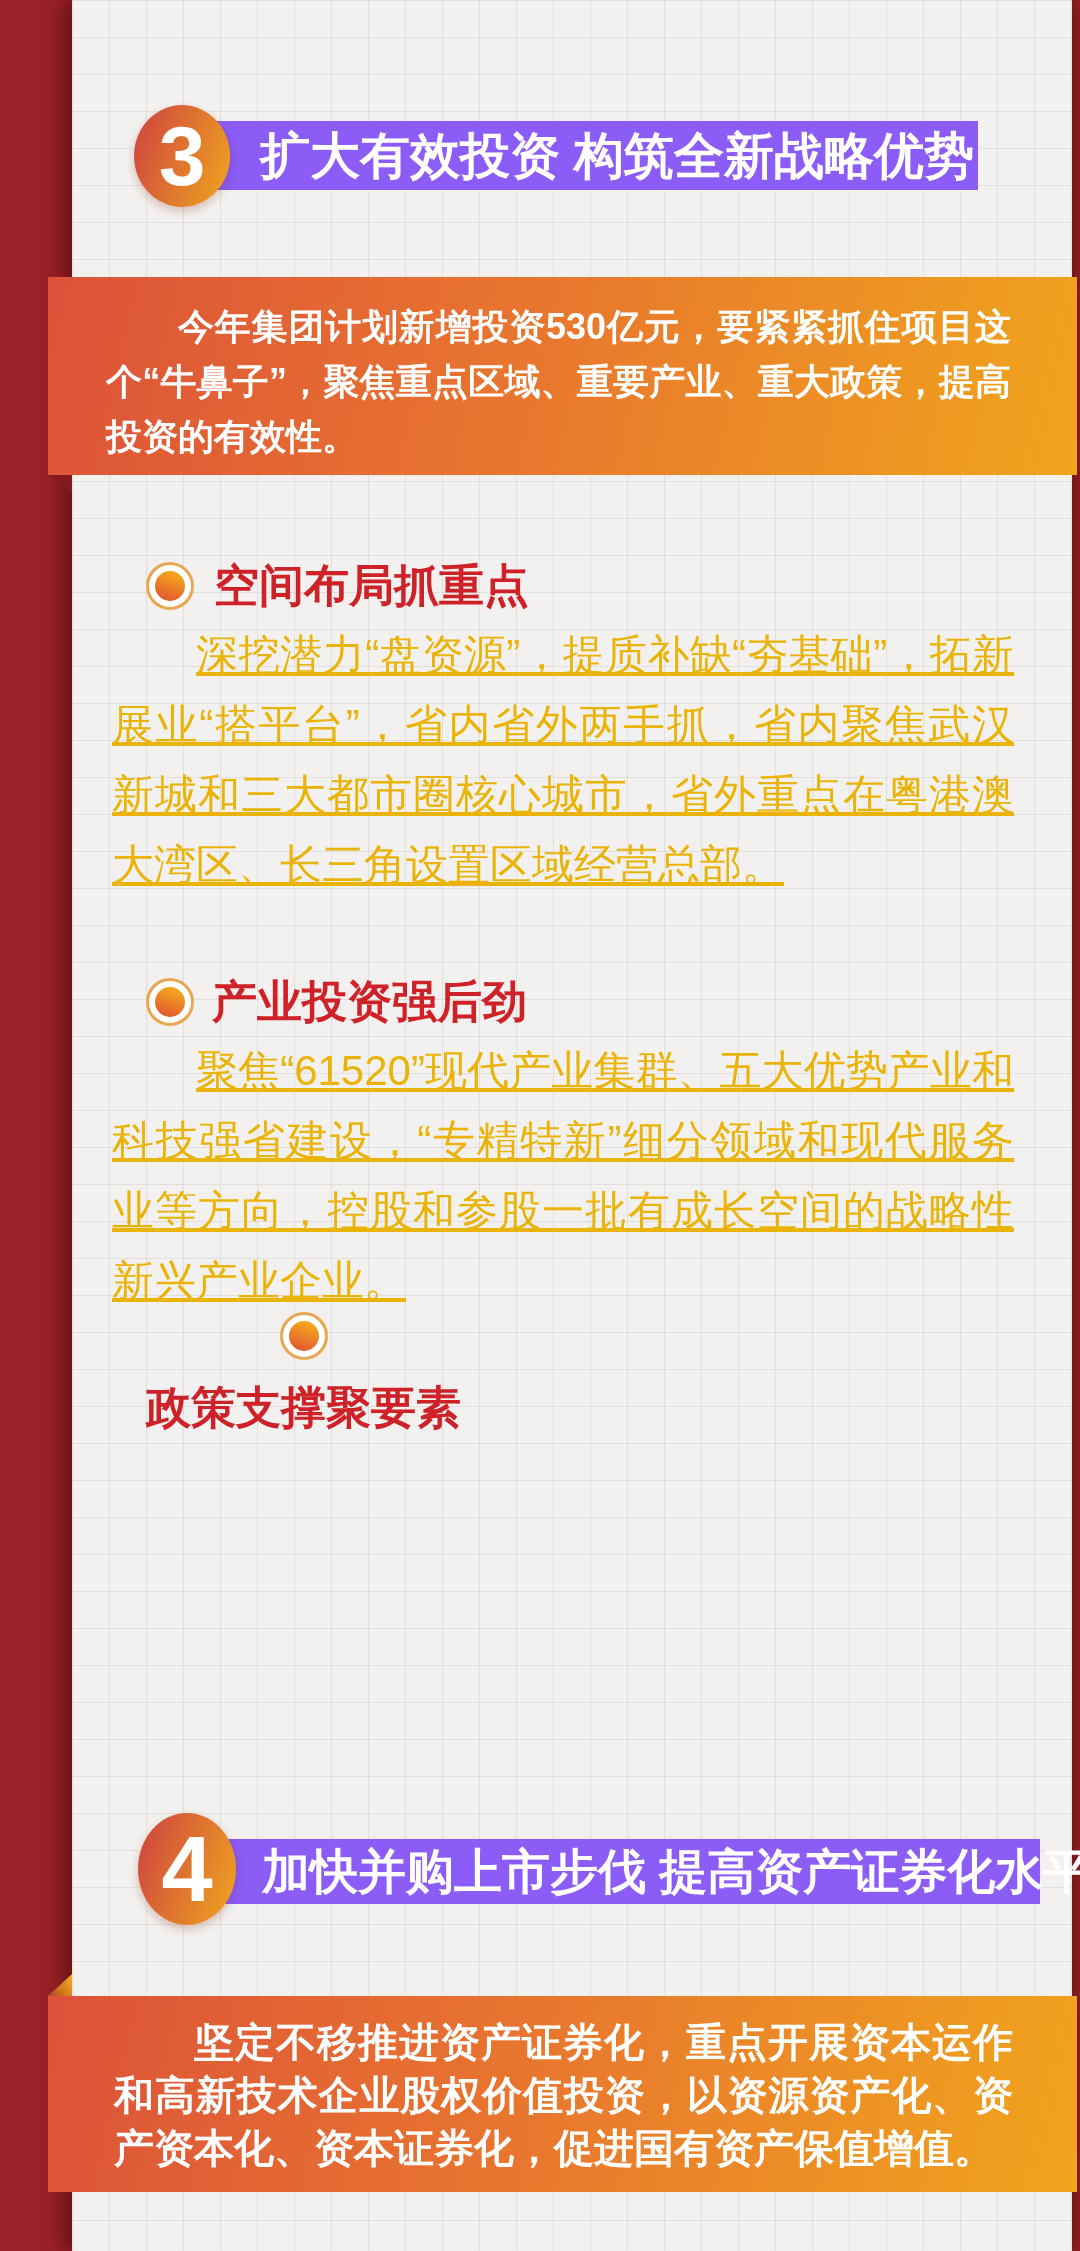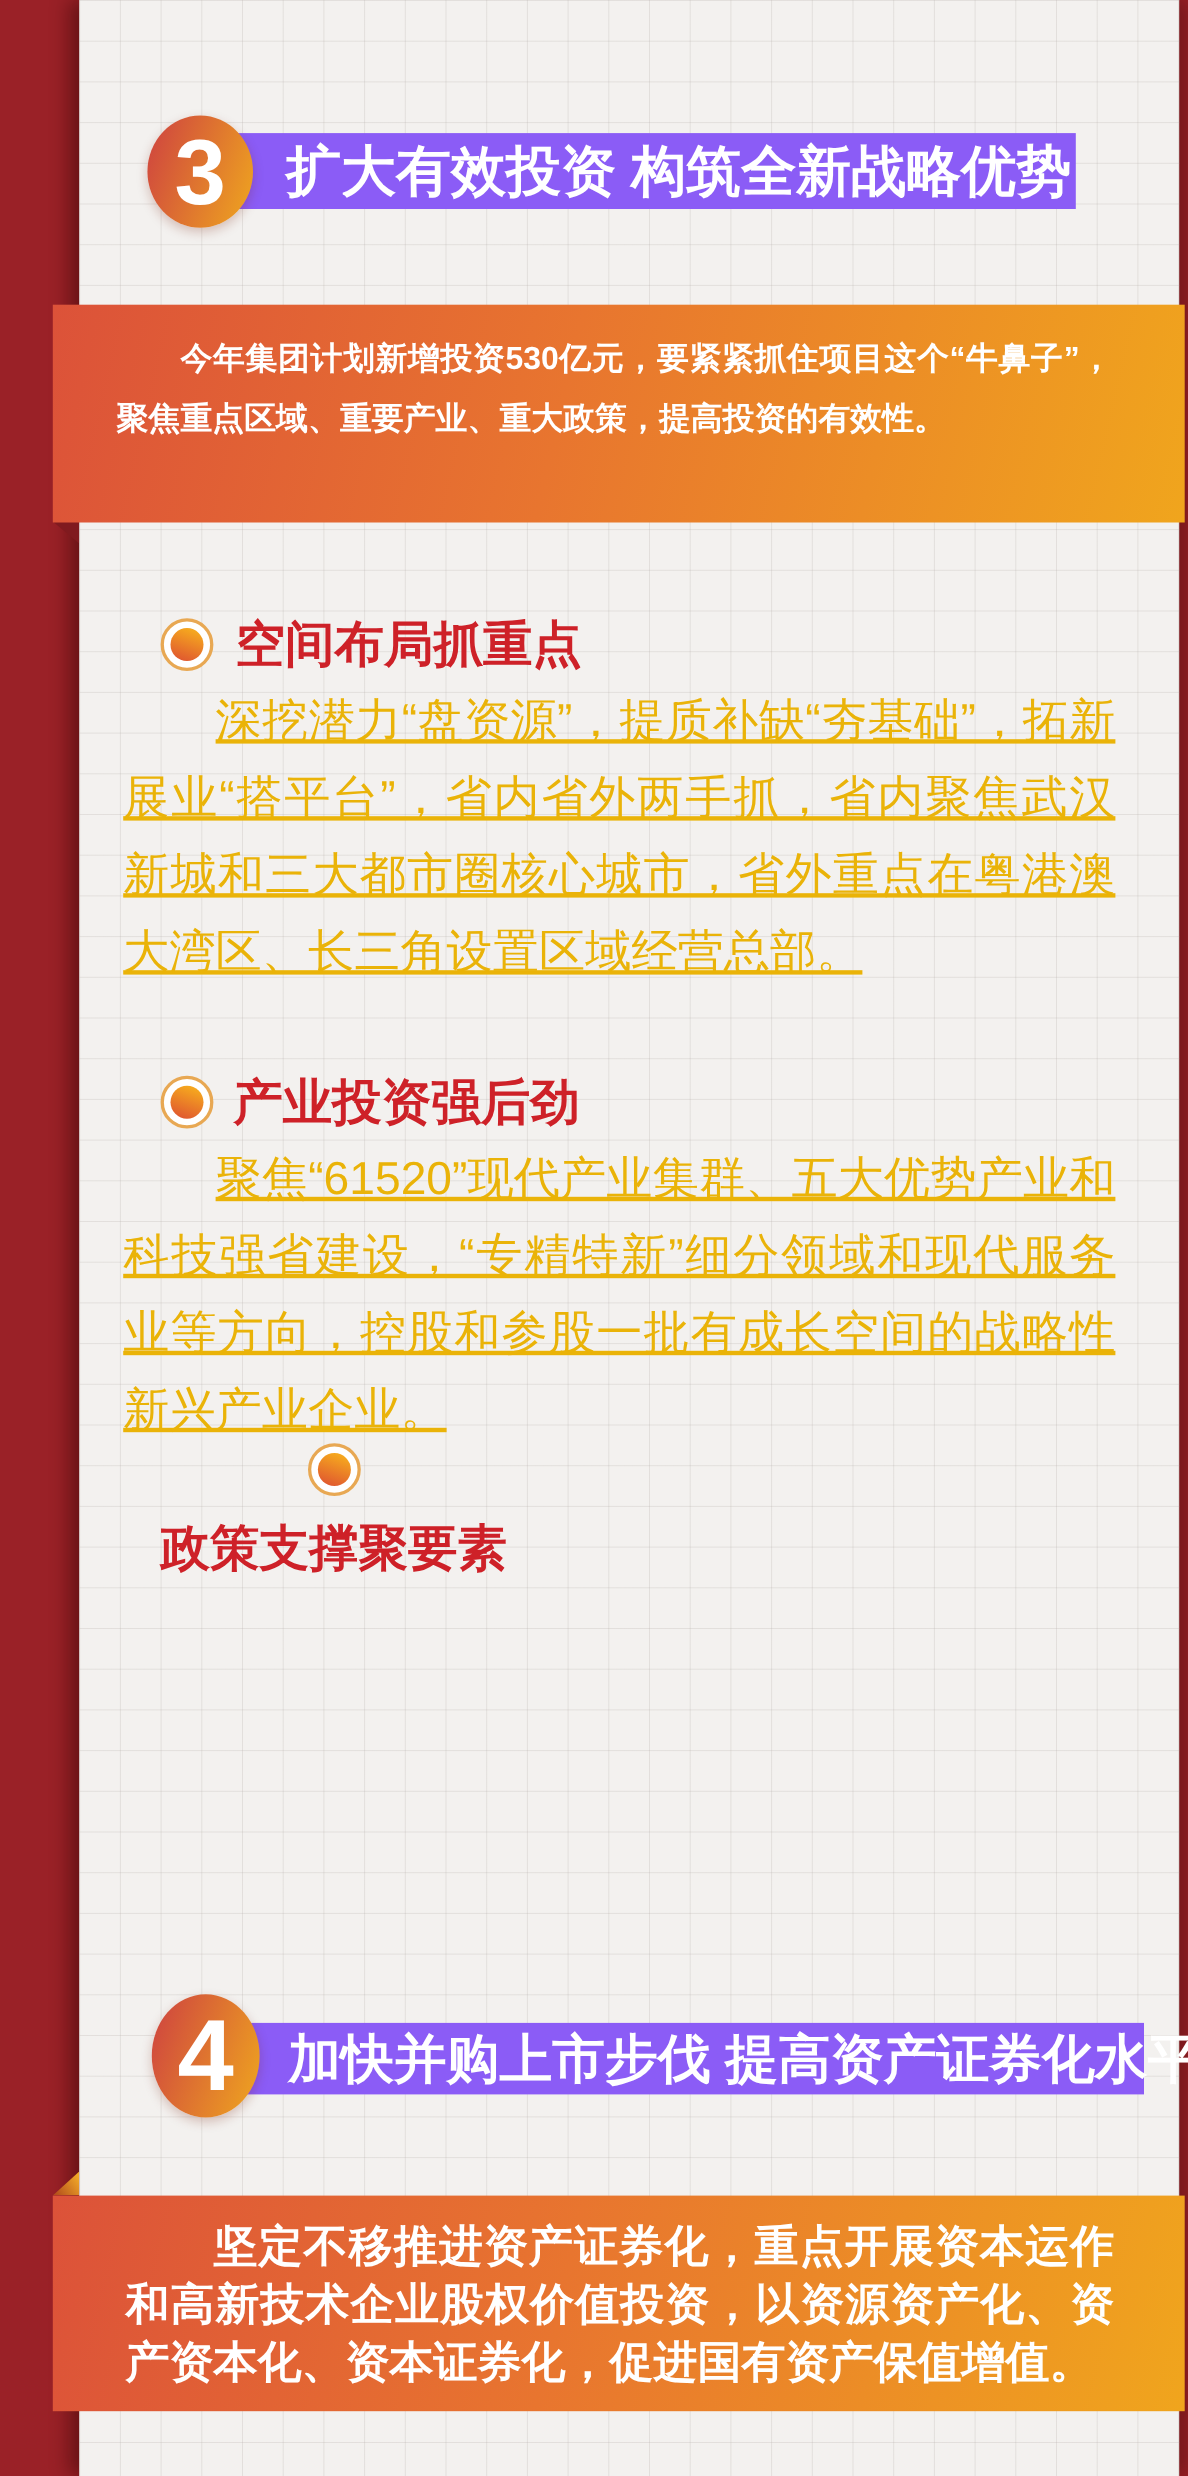--- a/index.html
+++ b/index.html
@@ -43,21 +43,21 @@
   
   .orange-box{
     position:absolute;left:48px;width:1029px;z-index:2;
     background:linear-gradient(103deg,#DC5239 0%,#E8752F 45%,#F0A51D 100%);
   }
   #box1{top:277px;height:198px;}
   #box2{top:1996px;height:196px;}
   .orange-box p{
     margin:0;color:#FFFFFF;font-weight:bold;text-align:justify;text-indent:2em;
   }
-  #box1 p{padding:22px 66px 0 58px;font-size:29px;line-height:55px;}
+  #box1 p{padding:22px 66px 0 58px;font-size:36px;line-height:55px;}
   #box2 p{padding:20px 64px 0 30px;font-size:40px;line-height:53px;margin-left:36px;}
 
   
   .fold{position:absolute;z-index:1;}
   #fold1{left:48px;top:474px;width:24px;height:20px;background:#801A1F;
          clip-path:polygon(0 0,100% 0,100% 100%);}
   #fold2{left:48px;top:1974px;width:24px;height:22px;
          background:linear-gradient(55deg,#B5511C 10%,#F1A827 90%);
          clip-path:polygon(100% 0,100% 100%,0 100%);}
 

